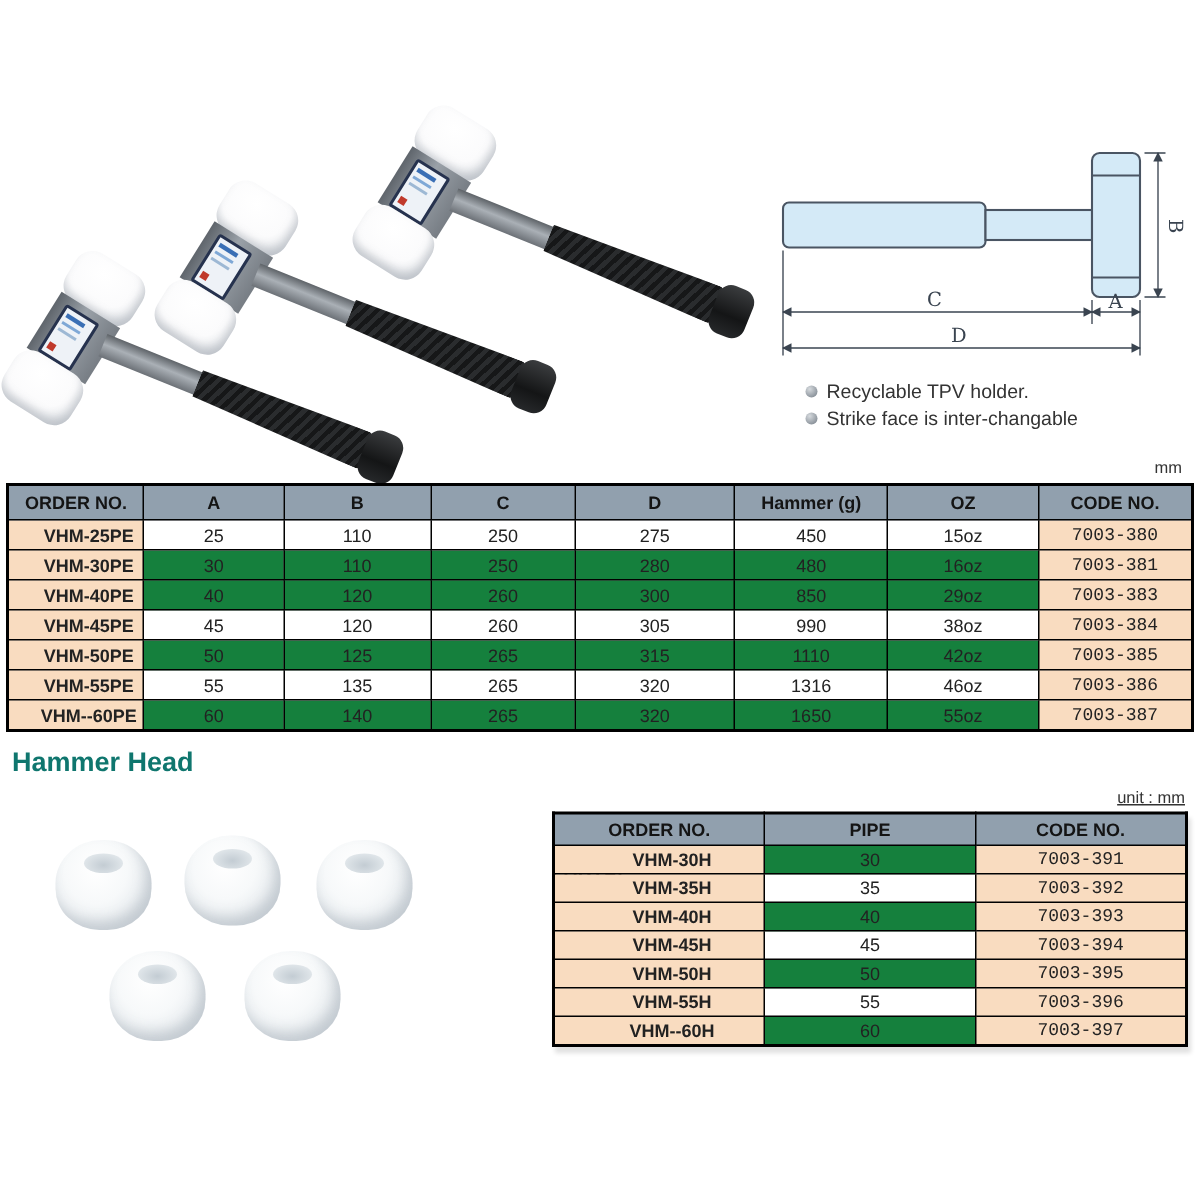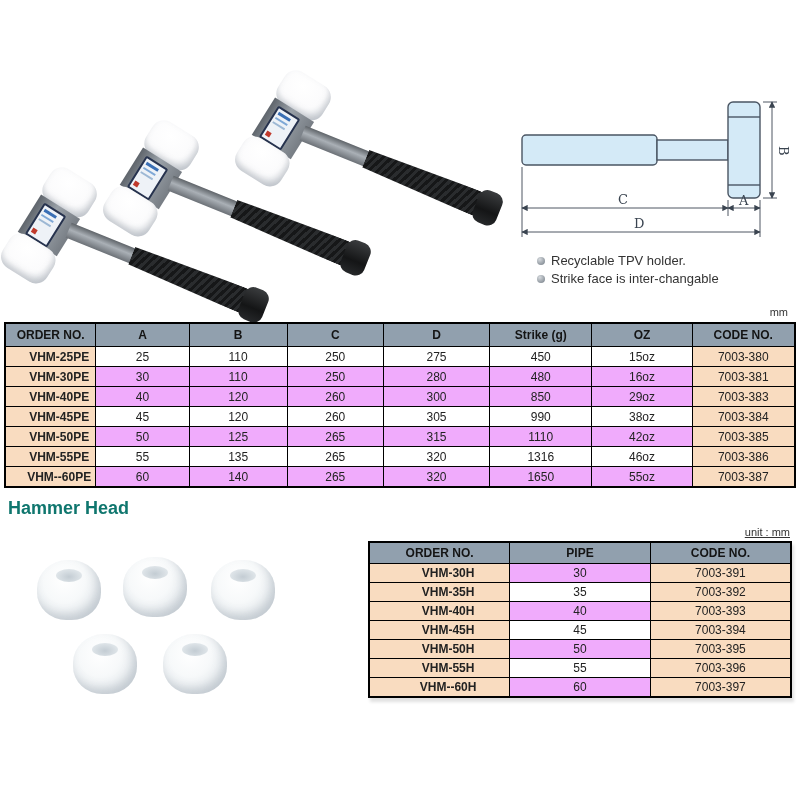--- a/index.html
+++ b/index.html
@@ -51,23 +51,23 @@
   .spec-table{position:absolute;left:4px;top:322px;width:792px;border:2px solid #000;font-size:12px;}
   .parts-table{position:absolute;left:368px;top:541px;width:424px;border:2px solid #000;font-size:12px;
                box-shadow:2px 4px 3px rgba(0,0,0,.12);}
   th{background:#91a0ae;color:#141414;font-weight:bold;border:1px solid #000;padding:2px 2px;text-align:center;}
   td{border:1px solid #000;padding:1px 2px;text-align:center;color:#222;}
   .spec-table th{height:18px;}
   .spec-table td{height:17px;}
   .parts-table th{height:16px;}
   .parts-table td{height:16px;}
   td.order{background:#f9dcc0;font-weight:bold;padding-left:19px;}
-  td.code{background:#f9dcc0;}
+  td.code{background:#f9dcc0;font-family:Liberation Mono, monospace;}
   tr.odd td.num{background:#ffffff;}
-  tr.even td.num{background:#f0abfc;}
+  tr.even td.num{background:#15803d;}
   .spec-table th:nth-child(1){width:11.4%;}
   .spec-table th:nth-child(2){width:11.8%;}
   .spec-table th:nth-child(3){width:12.4%;}
   .spec-table th:nth-child(4){width:12.2%;}
   .spec-table th:nth-child(5){width:13.5%;}
   .spec-table th:nth-child(6){width:13.0%;}
   .spec-table th:nth-child(7){width:12.7%;}
   .spec-table th:nth-child(8){width:13.0%;}
 
   
@@ -189,21 +189,21 @@
   <div class="unit-top">mm</div>
 
   <table class="spec-table">
     <thead>
         <tr>
           <th>ORDER NO.</th>
           <th>A</th>
           <th>B</th>
           <th>C</th>
           <th>D</th>
-          <th>Strike (g)</th>
+          <th>Hammer (g)</th>
           <th>OZ</th>
           <th>CODE NO.</th>
         </tr>
       </thead>
     <tbody>
         <tr class="odd">
           <td class="order">VHM-25PE</td>
           <td class="num">25</td>
           <td class="num">110</td>
           <td class="num">250</td>

